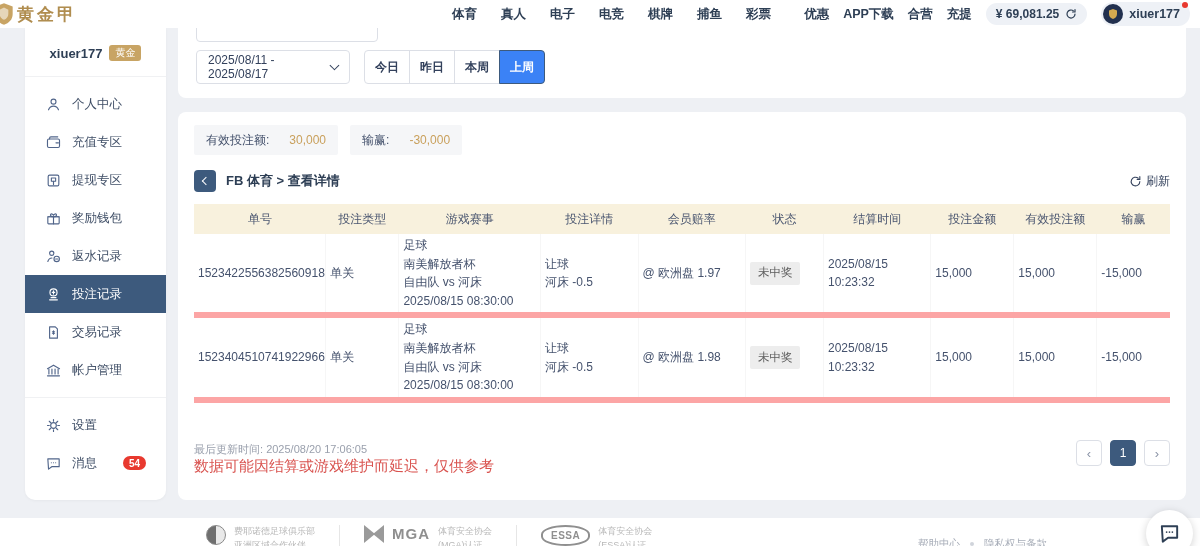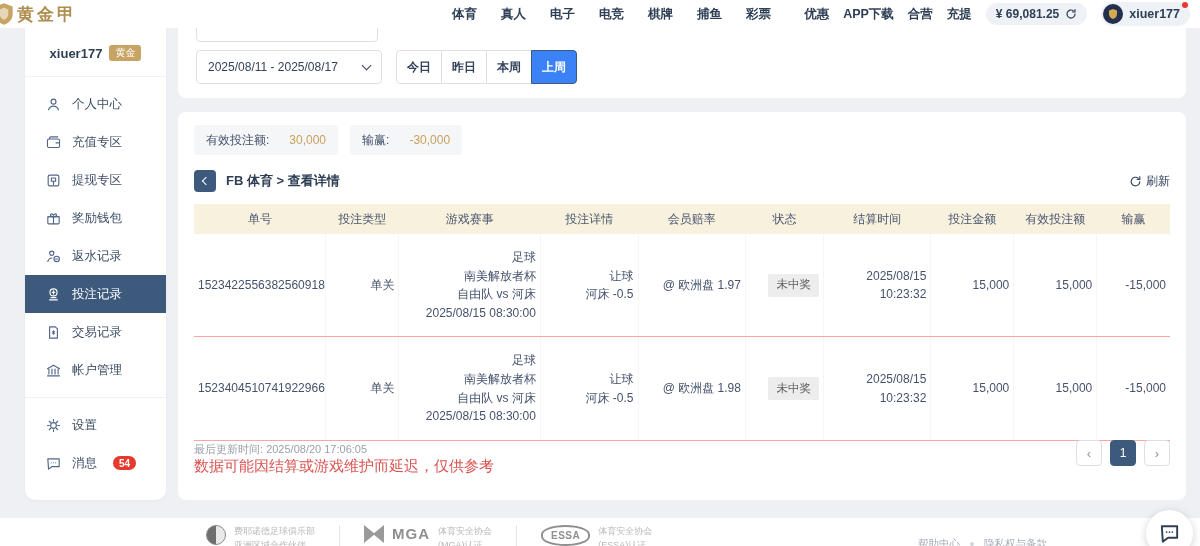--- a/index.html
+++ b/index.html
@@ -25,27 +25,27 @@
   .sidebar { position:absolute; left:25px; top:28px; width:141px; height:472px; background:#fff; border-radius:0 0 10px 10px; box-shadow:0 1px 3px rgba(0,0,0,.04); padding-top:10px; }
   .side-user { display:flex; align-items:center; justify-content:center; height:30px; gap:7px; }
   .side-user-name { font-size:13px; font-weight:bold; color:#2e3f55; }
   .level-badge { background:#c8a464; color:#fff; font-size:10px; padding:1px 6px; border-radius:3px; }
   .side-divider { height:1px; background:#f0f1f3; margin:8px 0; }
   .menu-item { height:38px; display:flex; align-items:center; gap:10px; padding-left:20px; font-size:12.5px; color:#3f4e66; cursor:pointer; }
   .menu-item .mi-icon { width:17px; height:17px; color:#51658a; flex:0 0 auto; }
   .menu-item .mi-icon svg { width:100%; height:100%; stroke:currentColor; fill:none; stroke-width:1.6; stroke-linecap:round; stroke-linejoin:round; }
   .menu-item.active { background:#3d5a7d; color:#fff; }
   .menu-item.active .mi-icon { color:#fff; }
-  .msg-badge { background:#e8392f; color:#fff; font-size:10px; font-weight:bold; border-radius:9px; padding:1.5px 6px; margin-left:6px; }
+  .msg-badge { background:#e8392f; color:#fff; font-size:10px; font-weight:bold; border-radius:9px; padding:1.5px 6px; margin-left:16px; }
 
   
   .card1 { position:absolute; left:178px; top:28px; width:1008px; height:70px; background:#fff; border-radius:0 0 8px 8px; padding:0 18px; overflow:hidden; }
   .cut-input { width:182px; height:34px; border:1px solid #dcdfe6; border-radius:4px; margin-top:-20px; background:#fff; }
   .filter-row { display:flex; align-items:center; margin-top:8px; }
-  .date-select { width:186px; height:34px; border:1px solid #dcdfe6; border-radius:4px; display:flex; align-items:center; justify-content:space-between; padding:0 11px; font-size:12px; color:#33415c; cursor:pointer; background:#fff; }
+  .date-select { width:154px; height:34px; border:1px solid #dcdfe6; border-radius:4px; display:flex; align-items:center; justify-content:space-between; padding:0 11px; font-size:12px; color:#33415c; cursor:pointer; background:#fff; }
   .chev-down { width:7px; height:7px; border-left:1.6px solid #33415c; border-bottom:1.6px solid #33415c; transform:rotate(-45deg); margin-top:-4px; }
   .btn-group { display:flex; margin-left:14px; }
   .qbtn { min-width:46px; height:34px; display:flex; align-items:center; justify-content:center; border:1px solid #dcdfe6; background:#fff; font-size:12px; font-weight:bold; color:#33415c; margin-left:-1px; cursor:pointer; padding:0 10px; }
   .qbtn:first-child { border-radius:4px 0 0 4px; margin-left:0; }
   .qbtn:last-child { border-radius:0 4px 4px 0; }
   .qbtn.active { background:#3b82f6; border-color:#3d5a7d; color:#fff; z-index:1; }
 
   
   .card2 { position:absolute; left:178px; top:112px; width:1008px; height:388px; background:#fff; border-radius:8px; padding:13px 16px; position:absolute; }
   .stats-row { display:flex; gap:12px; }
@@ -53,21 +53,21 @@
   .stat .stat-val { color:#c9a05c; margin-left:20px; }
   .sec-header { display:flex; align-items:center; margin-top:15px; }
   .back-btn { width:22px; height:22px; background:#3d5a7d; border-radius:4px; display:flex; align-items:center; justify-content:center; cursor:pointer; }
   .chev-left { width:6px; height:6px; border-left:1.8px solid #fff; border-bottom:1.8px solid #fff; transform:rotate(45deg); margin-left:2px; }
   .sec-title { margin-left:10px; font-size:13px; font-weight:bold; color:#2e3f55; }
   .refresh-btn { margin-left:auto; display:flex; align-items:center; gap:4px; font-size:12px; color:#33415c; cursor:pointer; }
   .refresh-btn svg { width:13px; height:13px; stroke:#33415c; fill:none; stroke-width:2; stroke-linecap:round; }
 
   table.bets { width:100%; border-collapse:collapse; margin-top:12px; font-size:12px; color:#45526d; table-layout:fixed; }
   table.bets thead th { background:#f8f1dd; height:30px; font-weight:normal; color:#4a5670; font-size:12px; text-align:center; }
-  table.bets tbody td { text-align:right; height:67px; border-bottom:1px solid #fca5a5; border-right:1px solid #f6f6f6; line-height:1.55; padding:14px 4px; vertical-align:middle; }
+  table.bets tbody td { text-align:left; height:67px; border-bottom:6px solid #fca5a5; border-right:1px solid #f6f6f6; line-height:1.55; padding:2px 4px; vertical-align:middle; }
   table.bets tbody td:last-child { border-right:none; }
   .status-badge { display:inline-block; background:#ededed; color:#5c5c5c; padding:2.5px 8px; border-radius:2px; font-size:11.5px; }
 
   .note-area { position:absolute; left:16px; bottom:24px; }
   .update-line { font-size:11px; color:#9aa0ad; }
   .warn-line { font-size:15px; color:#d9534f; }
   .pagination { position:absolute; right:16px; bottom:34px; display:flex; }
   .pg-btn { width:26px; height:26px; border:1px solid #dcdfe6; border-radius:4px; background:#fff; color:#8a93a6; display:flex; align-items:center; justify-content:center; font-size:13px; margin-left:8px; cursor:pointer; }
   .pg-btn.current { background:#3d5a7d; border-color:#3d5a7d; color:#fff; font-size:12px; }
 

